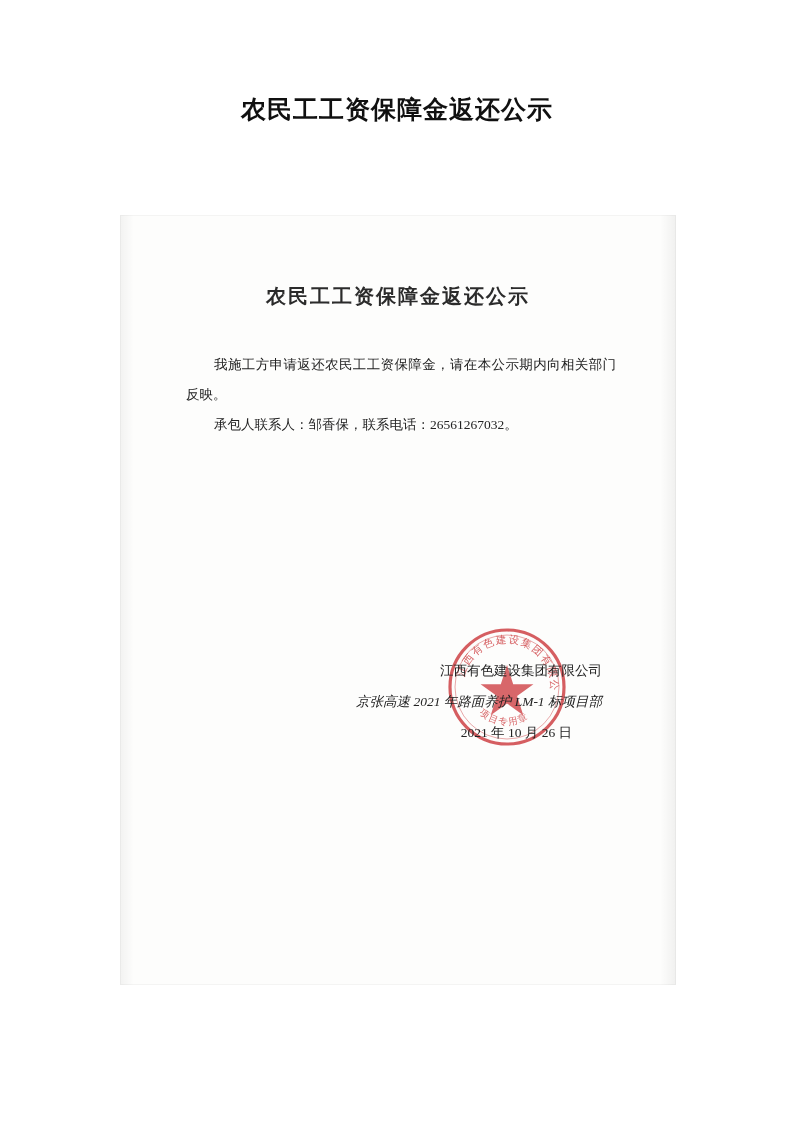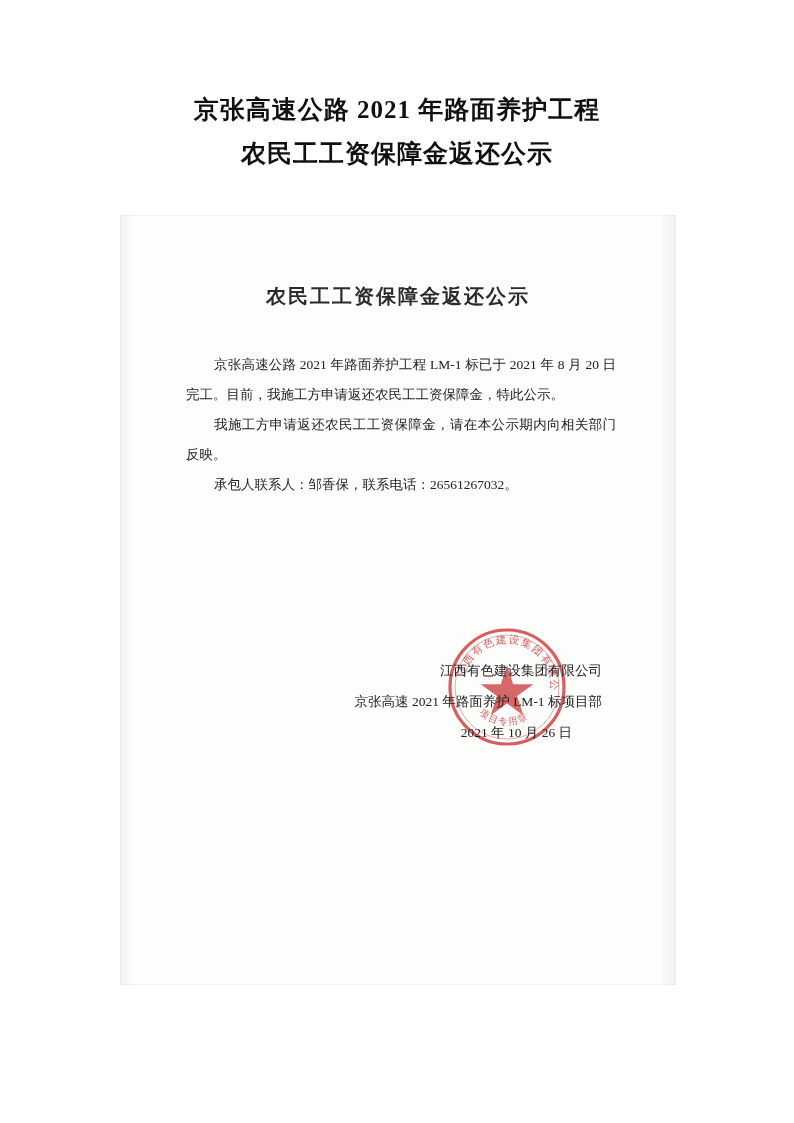--- a/index.html
+++ b/index.html
@@ -104,50 +104,48 @@
     width: 430px;
     font-family: "Liberation Serif", serif;
     font-size: 13.5px;
     line-height: 31px;
     color: #222222;
     text-align: right;
     position: absolute;
   }
   .sig-line { display: block; white-space: nowrap; }
   .sig-line.l1 { padding-right: 14px; }
-  .sig-line.l2 { padding-right: 14px; }
+  .sig-line.l2 { padding-right: 14px; font-style: italic; }
   .sig-line.l3 { padding-right: 44px; }
 
   
   .seal {
     position: absolute;
     left: 325px;
     top: 410px;
     width: 124px;
     height: 124px;
     pointer-events: none;
     opacity: 0.82;
   }
   .seal svg { display: block; }
 </style>
 </head>
 <body>
 
 <div class="page-title">
-  <span class="line">京张高速公路 2021 年路面养护工程</span>
   <span class="line">农民工工资保障金返还公示</span>
 </div>
 
 <div class="scan">
   <div class="scan-inner">
 
     <div class="doc-heading">农民工工资保障金返还公示</div>
 
     <div class="body-block">
-      <p class="para">京张高速公路 2021 年路面养护工程 LM-1 标已于 2021 年 8 月 20 日完工。目前，我施工方申请返还农民工工资保障金，特此公示。</p>
       <p class="para">我施工方申请返还农民工工资保障金，请在本公示期内向相关部门反映。</p>
       <p class="para">承包人联系人：邹香保，联系电话：26561267032。</p>
     </div>
 
     <div class="seal">
       <svg width="124" height="124" viewBox="0 0 124 124" aria-hidden="true">
         <circle cx="62" cy="62" r="57" fill="none" stroke="#c8262a" stroke-width="3.2" opacity="0.9"></circle>
         <circle cx="62" cy="62" r="52" fill="none" stroke="#c8262a" stroke-width="0.9" opacity="0.55"></circle>
         <path d="M62 40 l6.2 19.2 h20.2 l-16.3 11.9 6.2 19.2 -16.3 -11.9 -16.3 11.9 6.2 -19.2 -16.3 -11.9 h20.2 Z" fill="#c8262a" opacity="0.85"></path>
         <defs>

